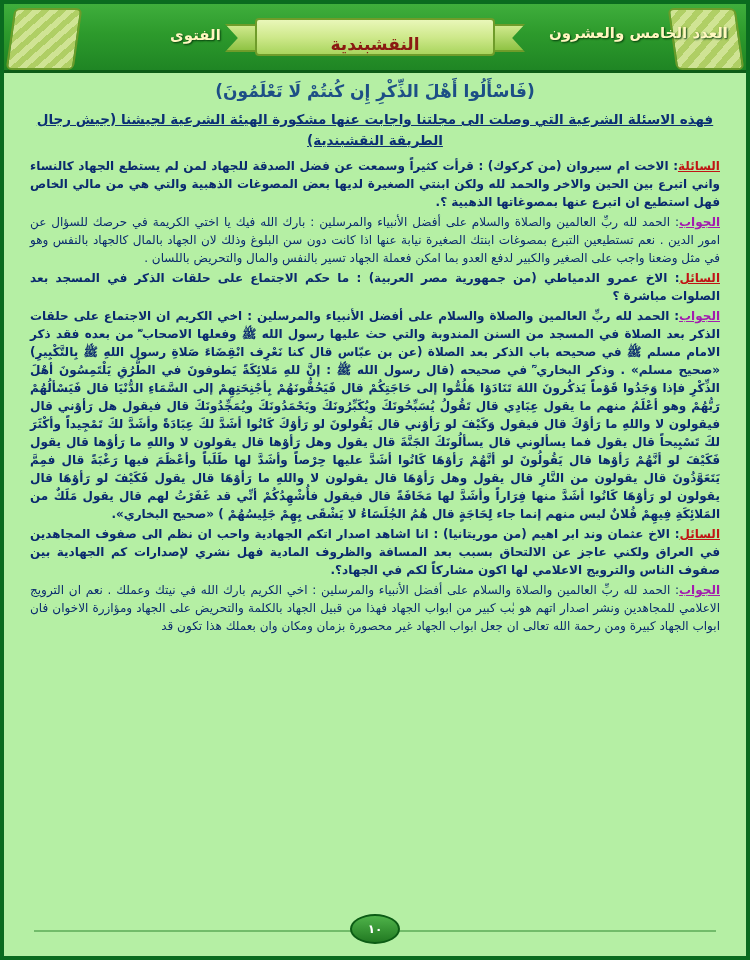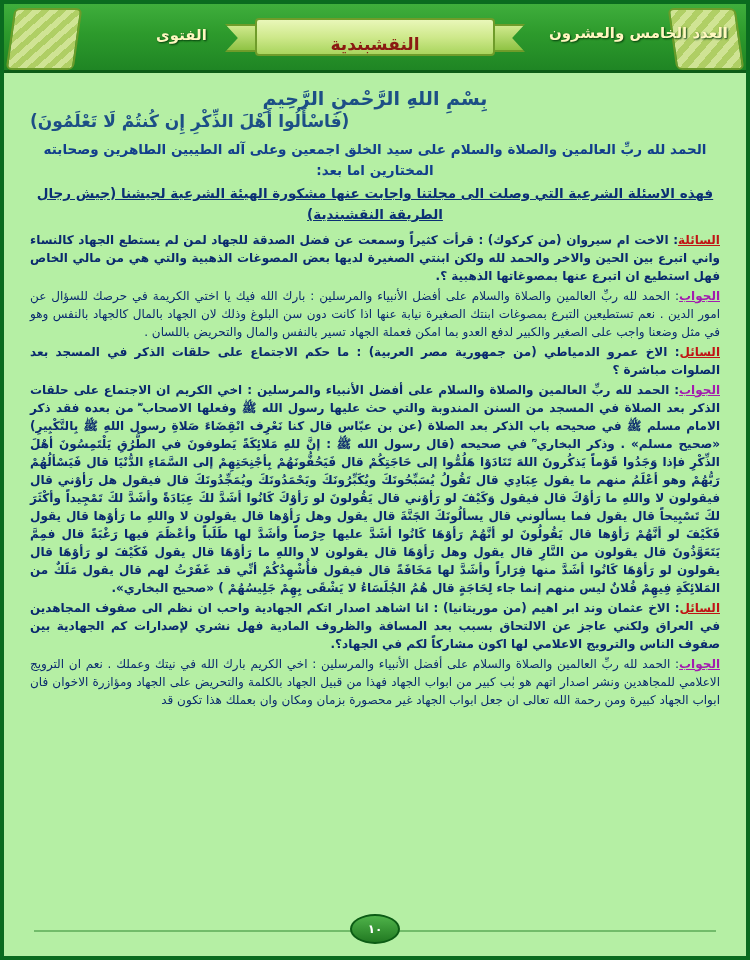--- a/index.html
+++ b/index.html
@@ -34,21 +34,21 @@
     top: 20px;
     right: 18px;
     color: #fff7c0;
     font-weight: bold;
     font-size: 15px;
     text-shadow: 1px 1px 2px #063d0c;
   }
   .banner-fatwa {
     position: absolute;
     top: 22px;
-    left: 152px;
+    left: 166px;
     color: #fff7c0;
     font-weight: bold;
     font-size: 15px;
     text-shadow: 1px 1px 2px #063d0c;
   }
   
   .ribbon {
     position: absolute;
     top: 8px;
     left: 50%;
@@ -107,21 +107,21 @@
   .basmala {
     text-align: center;
     margin: 6px 0 2px 0;
     color: #1d4f86;
     font-size: 19px;
     font-weight: bold;
     font-family: "DejaVu Sans", serif;
     letter-spacing: 1px;
   }
   .ayah {
-    text-align: left;
+    text-align: center;
     color: #1d4f86;
     font-size: 17px;
     font-weight: bold;
     margin-bottom: 8px;
   }
   .intro {
     text-align: center;
     color: #1a3fa0;
     font-weight: bold;
     font-size: 13.5px;
@@ -207,24 +207,22 @@
       <div class="ribbon-tail left"></div>
       <div class="ribbon-tail right"></div>
       <div class="ribbon-body">
         <span class="ribbon-title">النقشبندية</span>
       </div>
     </div>
   </div>
 
   <div class="content">
 
-    <div class="basmala">بِسْمِ اللهِ الرَّحْمنِ الرَّحِيمِ</div>
     <div class="ayah">(فَاسْأَلُوا أَهْلَ الذِّكْرِ إِن كُنتُمْ لَا تَعْلَمُونَ)</div>
 
-    <div class="intro2">الحمد لله ربِّ العالمين والصلاة والسلام على سيد الخلق اجمعين وعلى آله الطيبين الطاهرين وصحابته المختارين اما بعد:</div>
     <div class="intro3">فهذه الاسئلة الشرعية التي وصلت الى مجلتنا واجابت عنها مشكورة الهيئة الشرعية لجيشنا (جيش رجال الطريقة النقشبندية)</div>
 
     <div class="qa-block">
       <span class="lbl-q">السائلة</span><span class="qa-text">: الاخت ام سيروان (من كركوك) : قرأت كثيراً وسمعت عن فضل الصدقة للجهاد لمن لم يستطع الجهاد كالنساء واني اتبرع بين الحين والاخر والحمد لله ولكن ابنتي الصغيرة لديها بعض المصوغات الذهبية والتي هي من مالي الخاص فهل استطيع ان اتبرع عنها بمصوغاتها الذهبية ؟.</span>
     </div>
     <div class="qa-block">
       <span class="lbl-a">الجواب</span><span class="ans-text">: الحمد لله ربِّ العالمين والصلاة والسلام على أفضل الأنبياء والمرسلين : بارك الله فيك يا اختي الكريمة في حرصك للسؤال عن امور الدين . نعم تستطيعين التبرع بمصوغات ابنتك الصغيرة نيابة عنها اذا كانت دون سن البلوغ وذلك لان الجهاد بالمال كالجهاد بالنفس وهو في مثل وضعنا واجب على الصغير والكبير لدفع العدو بما امكن فعملة الجهاد تسير بالنفس والمال والتحريض باللسان .</span>
     </div>
 
     <div class="qa-block">

